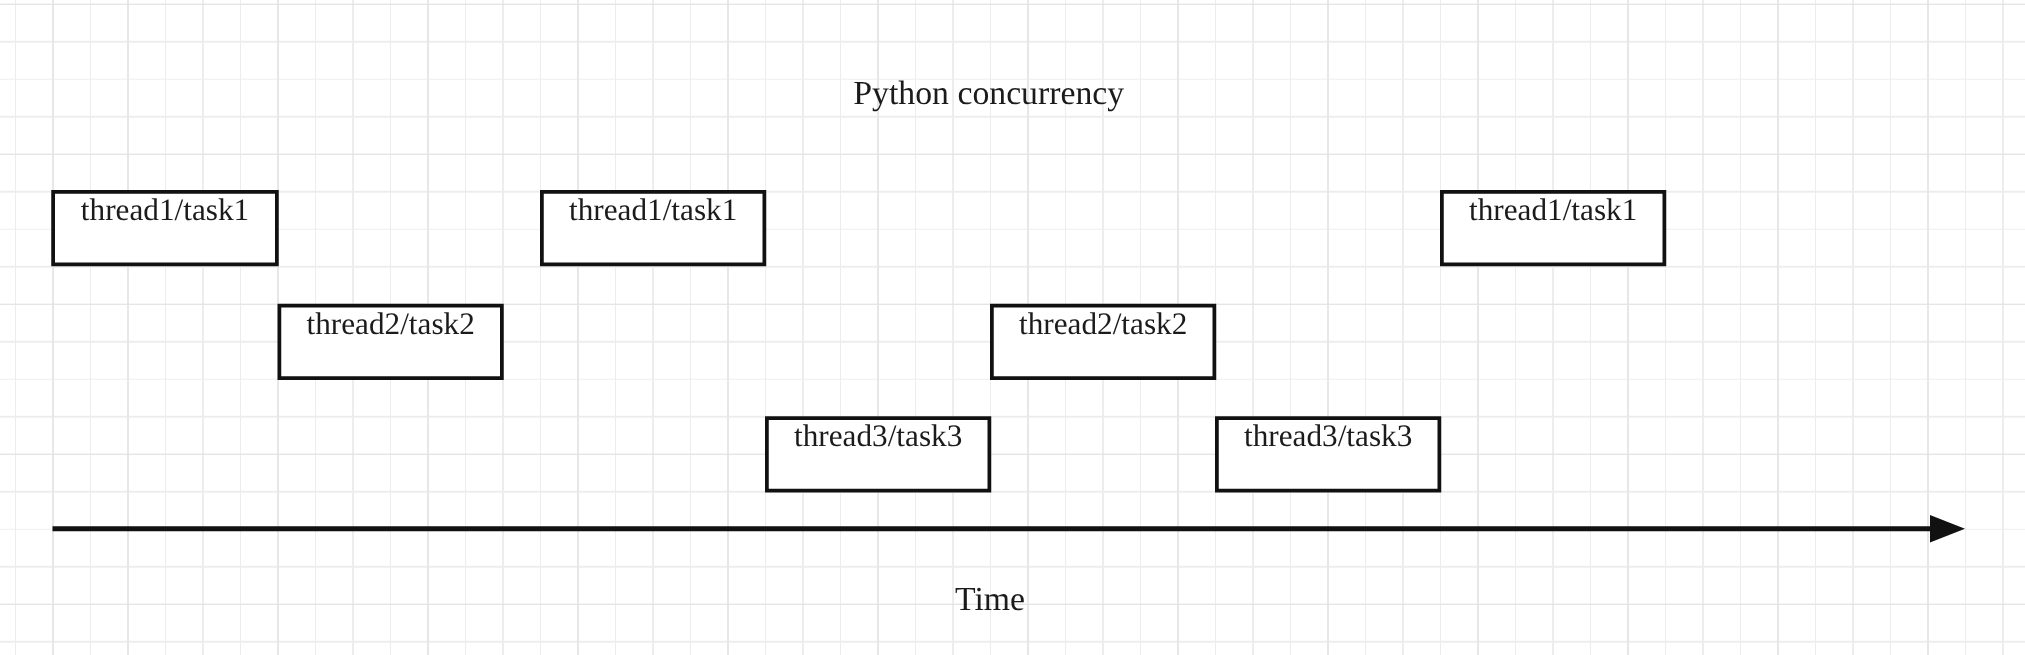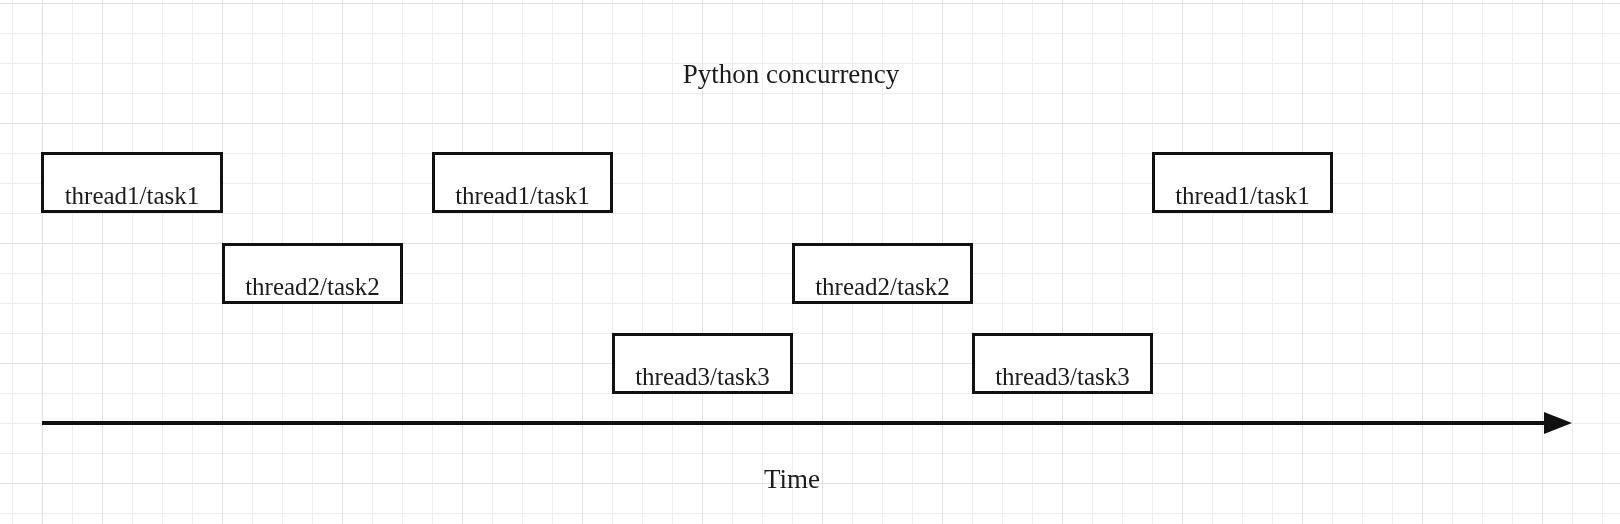--- a/index.html
+++ b/index.html
@@ -30,21 +30,21 @@
     font-size: 27px;
     color: #1b1b1b;
     white-space: nowrap;
   }
   .task-box {
     position: absolute;
     box-sizing: border-box;
     background: #ffffff;
     border: 3px solid #111111;
     display: flex;
-    align-items: flex-end;
+    align-items: flex-start;
     justify-content: center;
     font-size: 25px;
     color: #1b1b1b;
     white-space: nowrap;
   }
   .time-arrow-line {
     position: absolute;
     height: 4px;
     background: #111111;
   }

